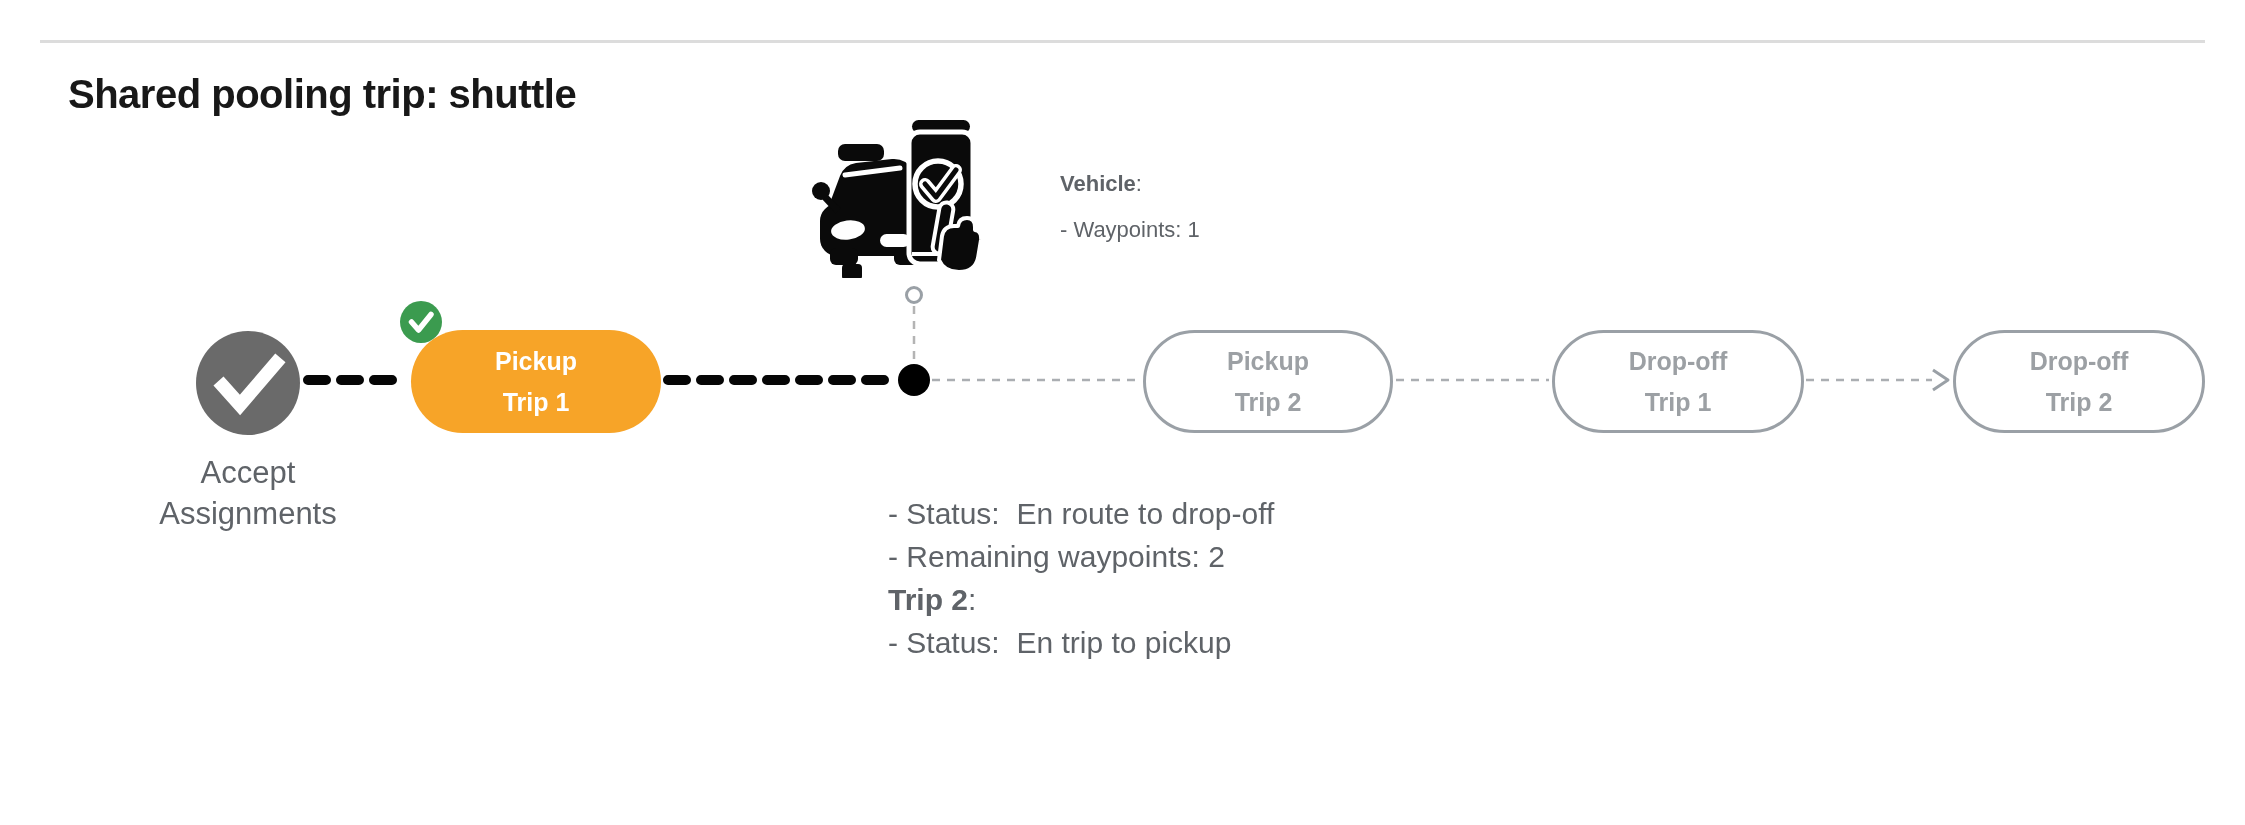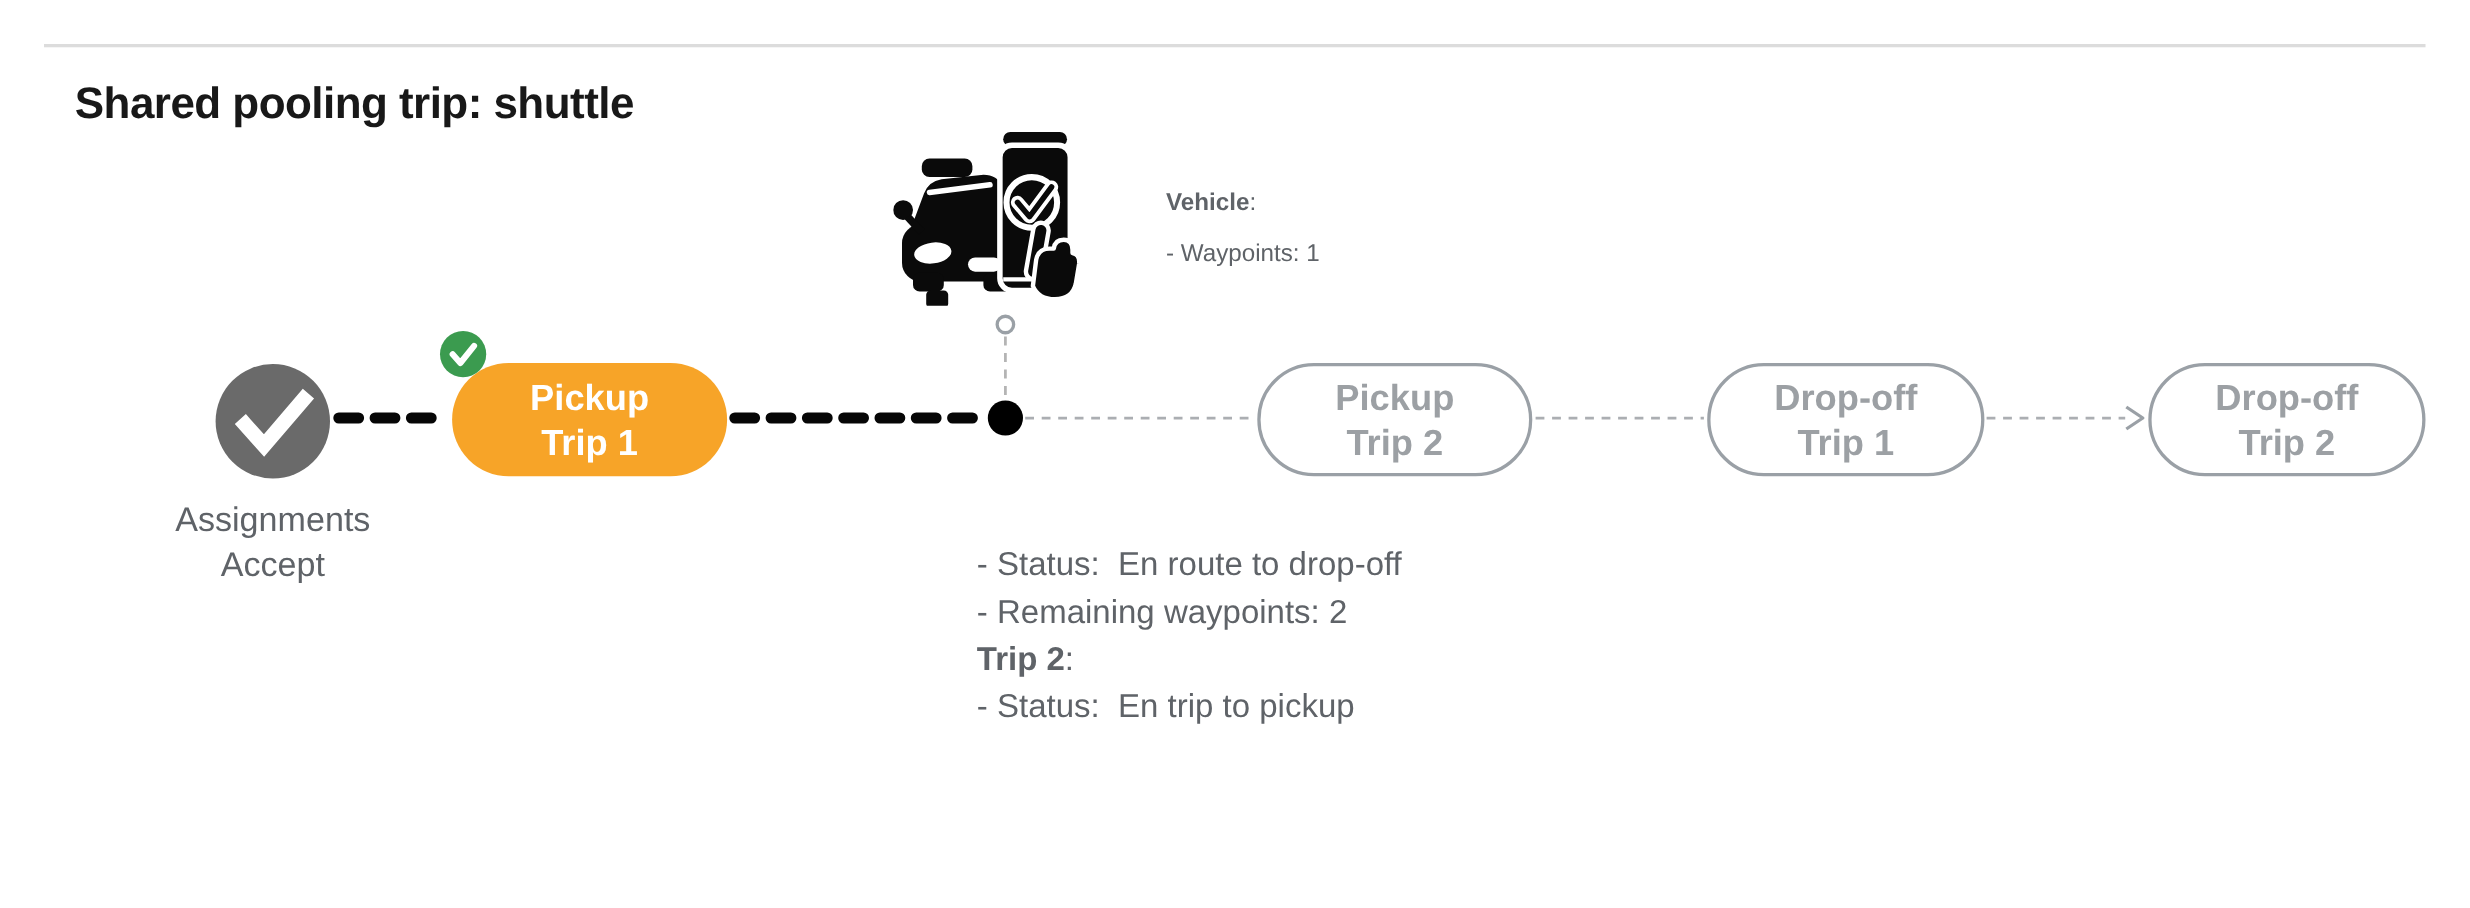--- a/index.html
+++ b/index.html
@@ -26,21 +26,21 @@
   }
   .start-label{
     position:absolute;left:98px;top:452px;width:300px;z-index:2;text-align:center;
     font-size:31px;line-height:41px;color:var(--text-gray,#5F6368);
   }
 
   
   .pill{
     position:absolute;top:330px;height:103px;border-radius:52px;z-index:2;box-sizing:border-box;
     display:flex;flex-direction:column;align-items:center;justify-content:center;
-    font-weight:bold;font-size:33px;line-height:41px;text-align:left;
+    font-weight:bold;font-size:25px;line-height:41px;text-align:left;
   }
   #pill-pickup-trip-1{left:411px;width:250px;background:var(--orange,#F7A428);color:#fff;}
   .pill--pending{background:#fff;border:3.5px solid var(--gray-outline,#9AA0A6);color:var(--pill-text,#9CA0A4);}
   #pill-pickup-trip-2{left:1143px;width:250px;}
   #pill-dropoff-trip-1{left:1552px;width:252px;}
   #pill-dropoff-trip-2{left:1953px;width:252px;}
 
   
   .check-badge{
     position:absolute;left:400px;top:301px;width:42px;height:42px;border-radius:50%;
@@ -87,22 +87,22 @@
 
     <circle cx="914" cy="380" r="16" fill="#000"></circle>
   </svg>
 
   <div class="start-node">
     <svg width="104" height="104" viewBox="-52 -52 104 104">
       <polyline points="-25,3 -8,22 28,-20" fill="none" stroke="#fff" stroke-width="13.5" stroke-linecap="square"></polyline>
     </svg>
   </div>
   <div class="start-label">
+    <div>Accept</div>
     <div>Assignments</div>
-    <div>Accept</div>
   </div>
 
   <div class="pill" id="pill-pickup-trip-1">
     <div>Pickup</div>
     <div>Trip 1</div>
   </div>
   <div class="check-badge">
     <svg width="42" height="42" viewBox="-21 -21 42 42">
       <polyline points="-9.5,0 -2.5,8 10,-7.5" fill="none" stroke="#fff" stroke-width="5.5" stroke-linecap="round" stroke-linejoin="round"></polyline>
     </svg>

